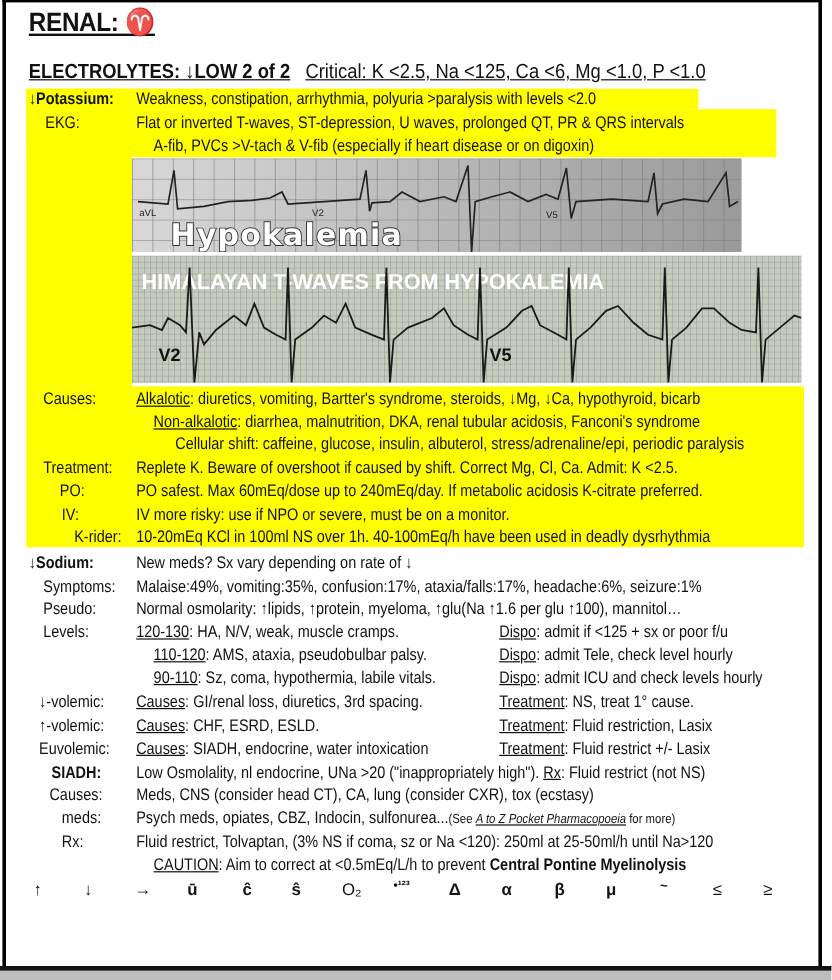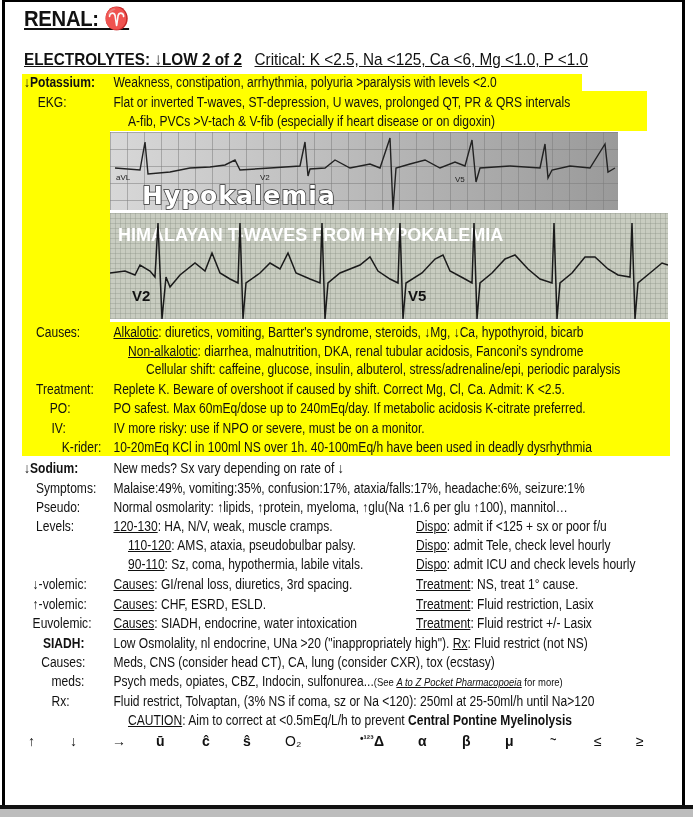--- a/index.html
+++ b/index.html
@@ -175,20 +175,20 @@
   <span class="u">CAUTION</span><span>: Aim to correct at &lt;0.5mEq/L/h to prevent </span><b>Central Pontine Myelinolysis</b>
 </div>
 
 <div class="sym" style="left:28px;">↑</div>
 <div class="sym" style="left:70px;">↓</div>
 <div class="sym" style="left:112px;">→</div>
 <div class="sym" style="left:156px;">ū</div>
 <div class="sym" style="left:202px;">ĉ</div>
 <div class="sym" style="left:243px;">ŝ</div>
 <div class="sym" style="left:285px; font-weight:normal;">O₂</div>
-<div class="sym" style="left:328px; font-size:10px; top:733px;margin-left:32px;">•¹²³</div>
+<div class="sym" style="left:328px; font-size:10px; top:733px;">•¹²³</div>
 <div class="sym" style="left:374px;">Δ</div>
 <div class="sym" style="left:418px;">α</div>
 <div class="sym" style="left:462px;">β</div>
 <div class="sym" style="left:505px;">μ</div>
 <div class="sym" style="left:550px; font-size:11px;">~</div>
 <div class="sym" style="left:594px; font-weight:normal;">≤</div>
 <div class="sym" style="left:636px; font-weight:normal;">≥</div>
 
 </body></html>

